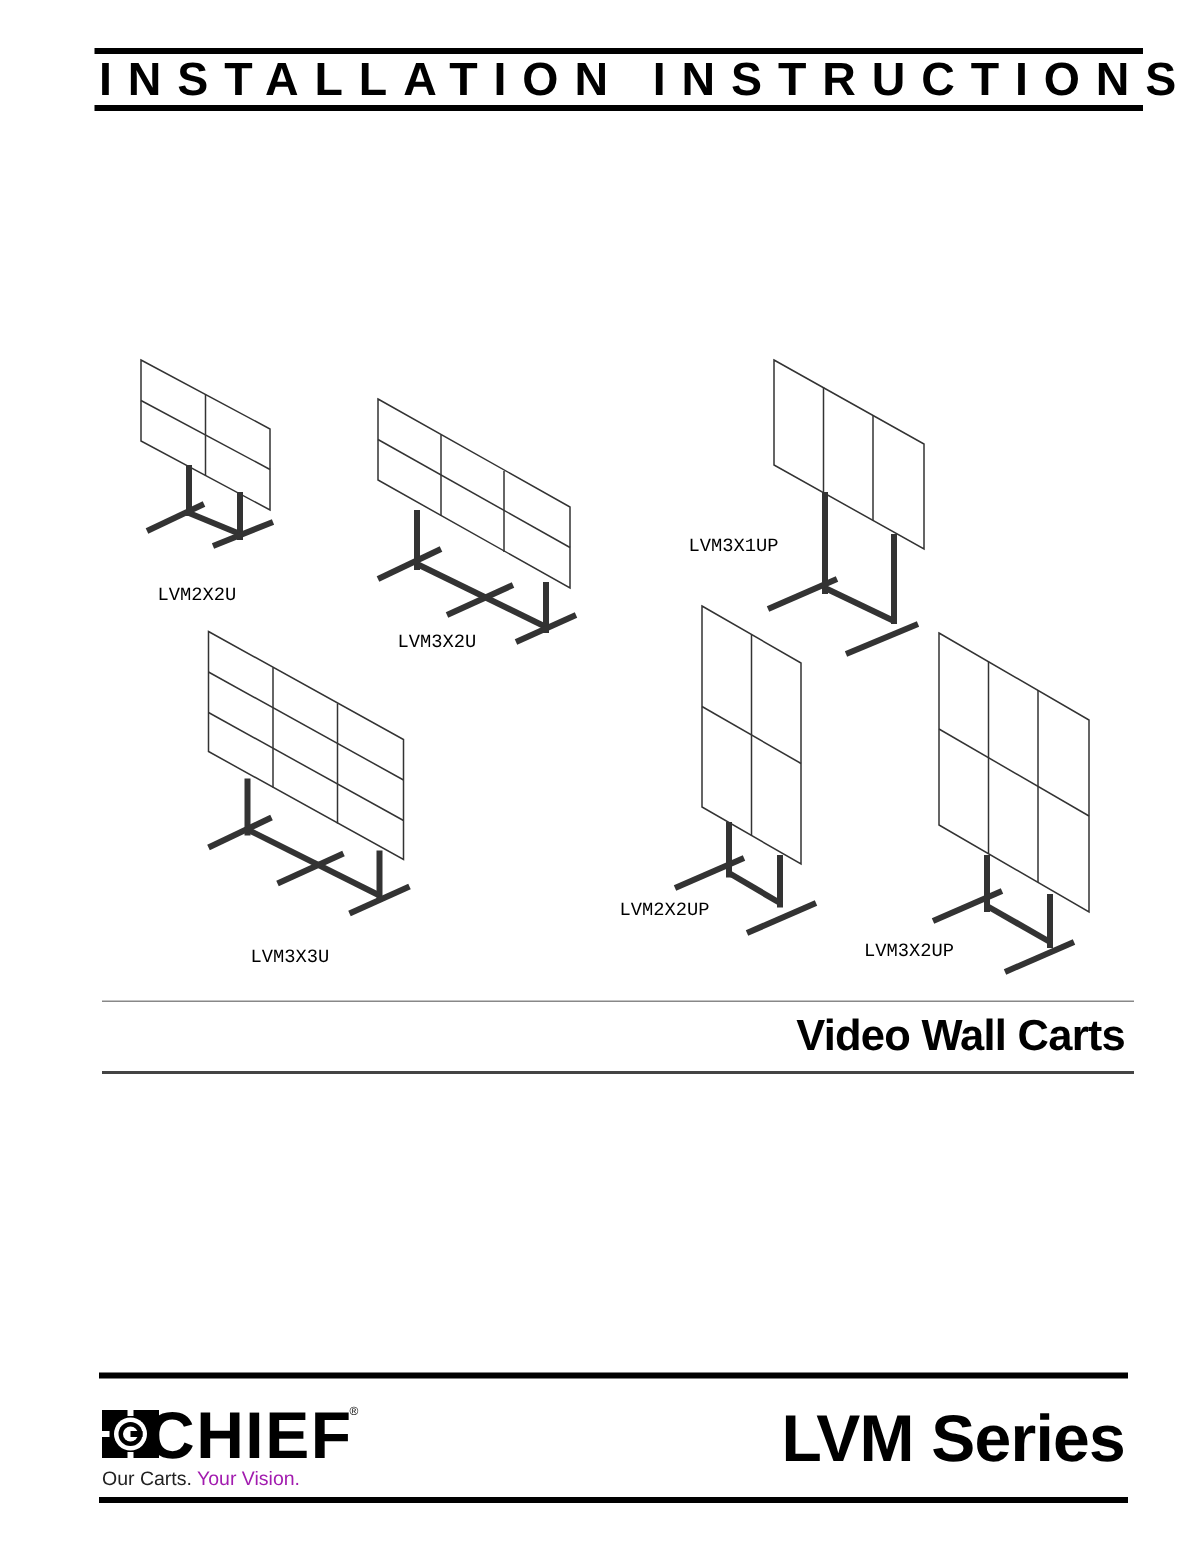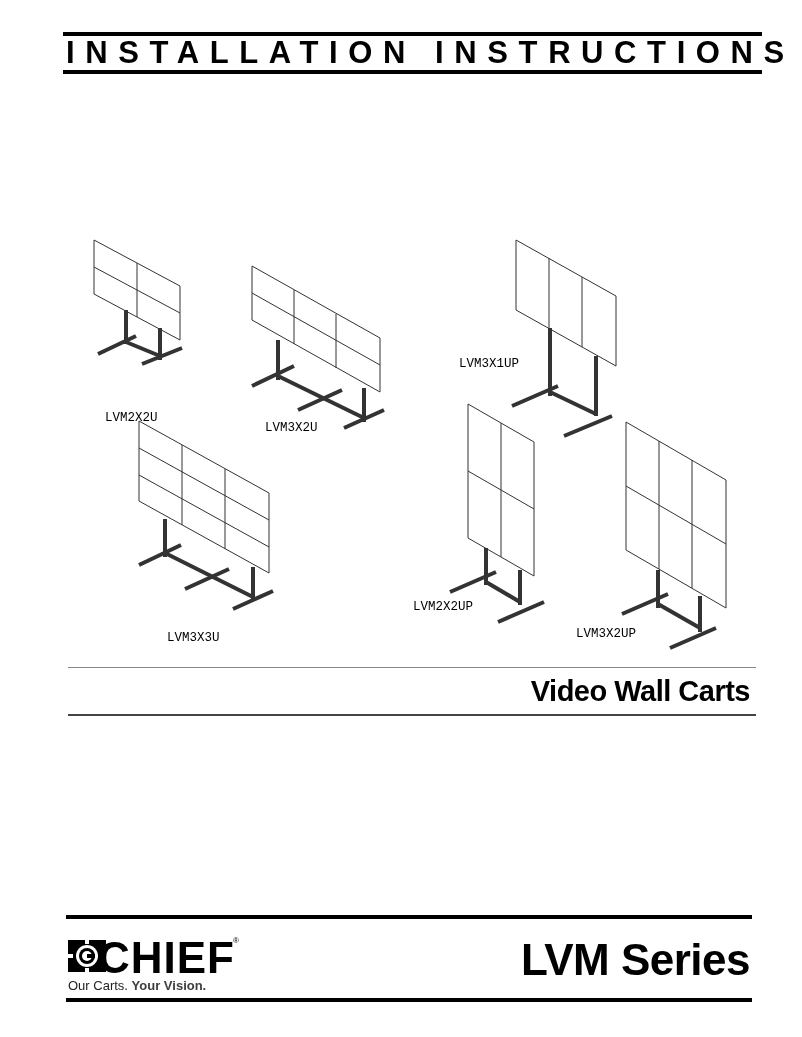--- a/index.html
+++ b/index.html
@@ -5,21 +5,21 @@
   html, body { margin:0; padding:0; background:#fff; }
   body { width:802px; height:1037px; position:relative; overflow:hidden; font-family:"Liberation Sans", sans-serif; color:#000; }
   .rule { position:absolute; background:#000; }
   .title { position:absolute; left:66px; top:36px; width:690px; font-family:"Liberation Sans", sans-serif; font-weight:bold; font-size:31px; letter-spacing:10.6px; line-height:34px; white-space:nowrap;text-align:center; }
   .label { position:absolute; font-size:12.5px; font-family:Liberation Mono, monospace; white-space:nowrap; }
   .subtitle { position:absolute; right:52px; top:675px; font-size:29px; font-weight:bold; letter-spacing:-0.5px;text-align:center; }
   .series { position:absolute; right:52px; top:935px; font-size:44px; font-weight:bold; letter-spacing:-0.5px; }
   .logo { position:absolute; left:68px; top:940px; }
   .logo-word { position:absolute; left:30px; top:-7px; font-size:44px; font-weight:bold; letter-spacing:1px; font-family:"Liberation Sans", sans-serif; }
   .tagline { position:absolute; left:68px; top:978px; font-size:13px; color:#222; white-space:nowrap; }
-  .tagline b { font-weight:bold; color:#404040; }
+  .tagline b { font-weight:normal; color:#a21caf; }
   svg.cart { position:absolute; overflow:visible; }
 </style>
 </head>
 <body>
 
 <div class="rule" style="left:63px; top:32px; width:699px; height:4px;"></div>
 <div class="title">INSTALLATION INSTRUCTIONS</div>
 <div class="rule" style="left:63px; top:70px; width:699px; height:4px;"></div>
 
 <svg class="cart" style="left:90px; top:236px;" width="100" height="130" viewBox="0 0 100 130">
@@ -29,21 +29,21 @@
     <line x1="47" y1="27" x2="47" y2="81"></line>
   </g>
   <g stroke="#333" stroke-width="4" fill="none">
     <line x1="36" y1="74" x2="36" y2="108"></line>
     <line x1="70" y1="92" x2="70" y2="124"></line>
     <line x1="36" y1="106" x2="70" y2="120"></line>
     <line x1="8" y1="118" x2="46" y2="100"></line>
     <line x1="52" y1="128" x2="92" y2="112"></line>
   </g>
 </svg>
-<div class="label" style="left:105px; top:390px;margin-top:21px;">LVM2X2U</div>
+<div class="label" style="left:105px; top:390px;">LVM2X2U</div>
 
 <svg class="cart" style="left:248px; top:262px;" width="140" height="170" viewBox="0 0 140 170">
   <g fill="#fff" stroke="#333" stroke-width="1">
     <polygon points="4,4 132,76 132,130 4,58"></polygon>
     <line x1="4" y1="31" x2="132" y2="103"></line>
     <line x1="46" y1="28" x2="46" y2="82"></line>
     <line x1="88" y1="52" x2="88" y2="106"></line>
   </g>
   <g stroke="#333" stroke-width="4" fill="none">
     <line x1="30" y1="78" x2="30" y2="118"></line>

